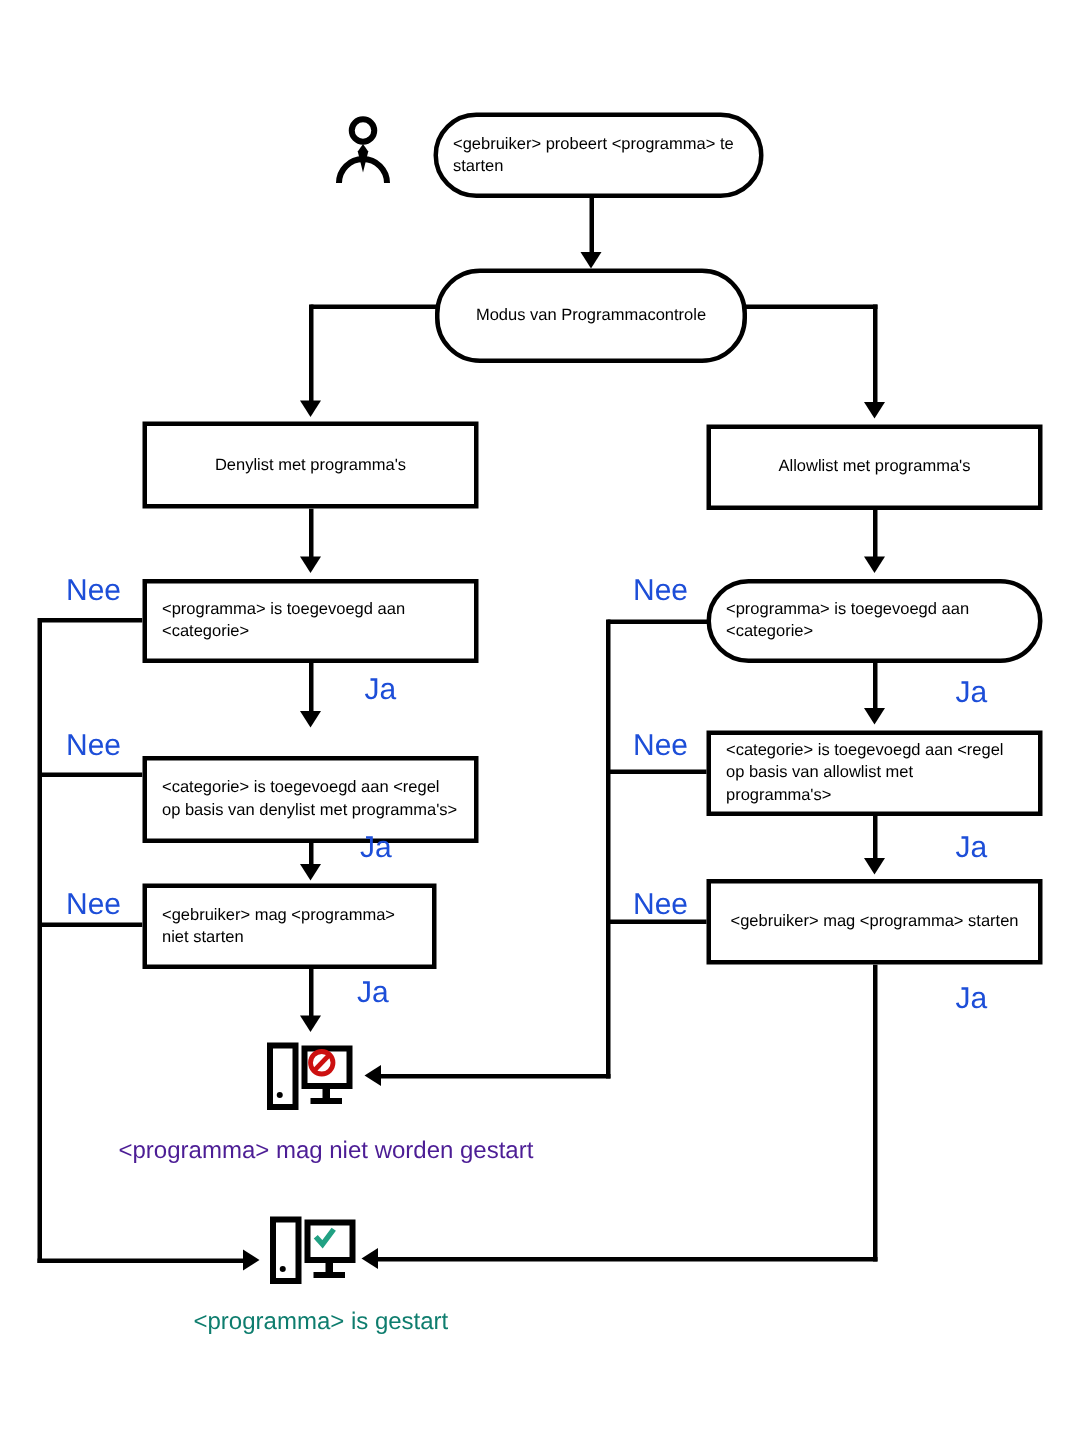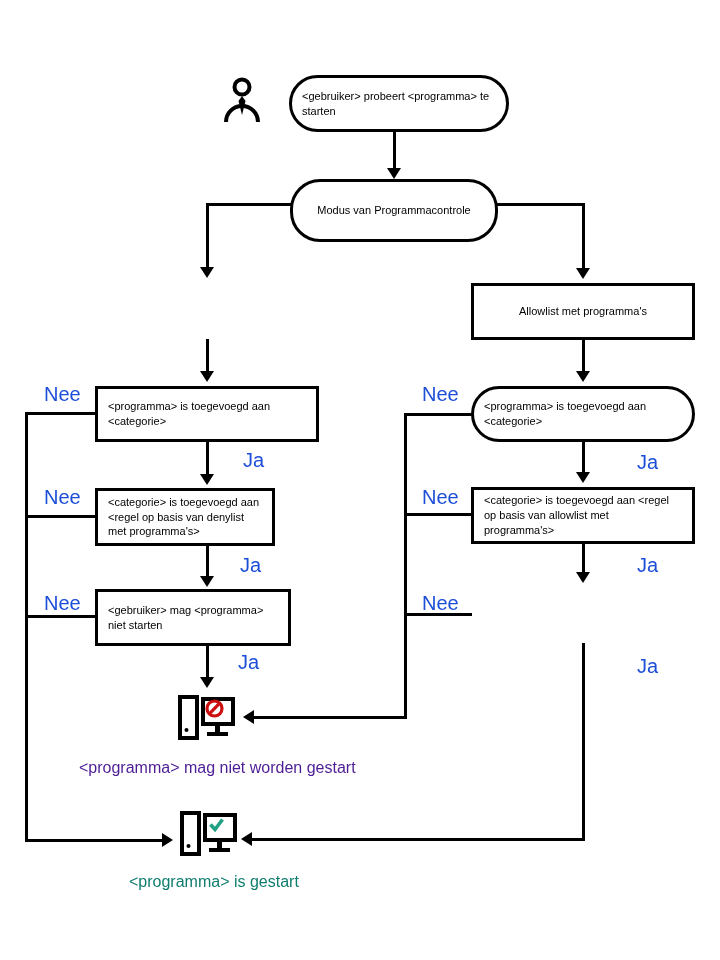--- a/index.html
+++ b/index.html
@@ -81,33 +81,35 @@
   <div class="arr arr-left" style="left:243px;top:710px"></div>
 
   <div class="vline" style="left:582px;top:643px;height:198px"></div>
   <div class="hline" style="left:252px;top:838px;width:333px"></div>
   <div class="arr arr-left" style="left:241px;top:832px"></div>
 
   <div class="node stadium" style="left:289px;top:75px;width:220px;height:57px">&lt;gebruiker&gt; probeert &lt;programma&gt; te starten</div>
 
   <div class="node stadium" style="left:290px;top:179px;width:208px;height:63px">Modus van Programmacontrole</div>
 
+  <div class="node" style="left:95px;top:281px;width:224px;height:58px">Denylist met programma's</div>
 
   <div class="node" style="left:471px;top:283px;width:224px;height:57px">Allowlist met programma's</div>
 
   <div class="node" style="left:95px;top:386px;width:224px;height:56px">&lt;programma&gt; is toegevoegd aan &lt;categorie&gt;</div>
 
   <div class="node stadium" style="left:471px;top:386px;width:224px;height:56px">&lt;programma&gt; is toegevoegd aan &lt;categorie&gt;</div>
 
-  <div class="node" style="left:95px;top:488px;width:180px;height:58px">&lt;categorie&gt; is toegevoegd aan &lt;regel op basis van denylist met programma's&gt;</div>
+  <div class="node" style="left:95px;top:504px;width:224px;height:58px">&lt;categorie&gt; is toegevoegd aan &lt;regel op basis van denylist met programma's&gt;</div>
 
   <div class="node" style="left:471px;top:487px;width:224px;height:57px">&lt;categorie&gt; is toegevoegd aan &lt;regel op basis van allowlist met programma's&gt;</div>
 
   <div class="node" style="left:95px;top:589px;width:196px;height:57px">&lt;gebruiker&gt; mag &lt;programma&gt; niet starten</div>
 
+  <div class="node" style="left:471px;top:586px;width:224px;height:57px">&lt;gebruiker&gt; mag &lt;programma&gt; starten</div>
 
   <div class="lbl" style="left:44px;top:383px">Nee</div>
   <div class="lbl" style="left:44px;top:486px">Nee</div>
   <div class="lbl" style="left:44px;top:592px">Nee</div>
   <div class="lbl" style="left:422px;top:383px">Nee</div>
   <div class="lbl" style="left:422px;top:486px">Nee</div>
   <div class="lbl" style="left:422px;top:592px">Nee</div>
 
   <div class="lbl" style="left:243px;top:449px">Ja</div>
   <div class="lbl" style="left:240px;top:554px">Ja</div>

